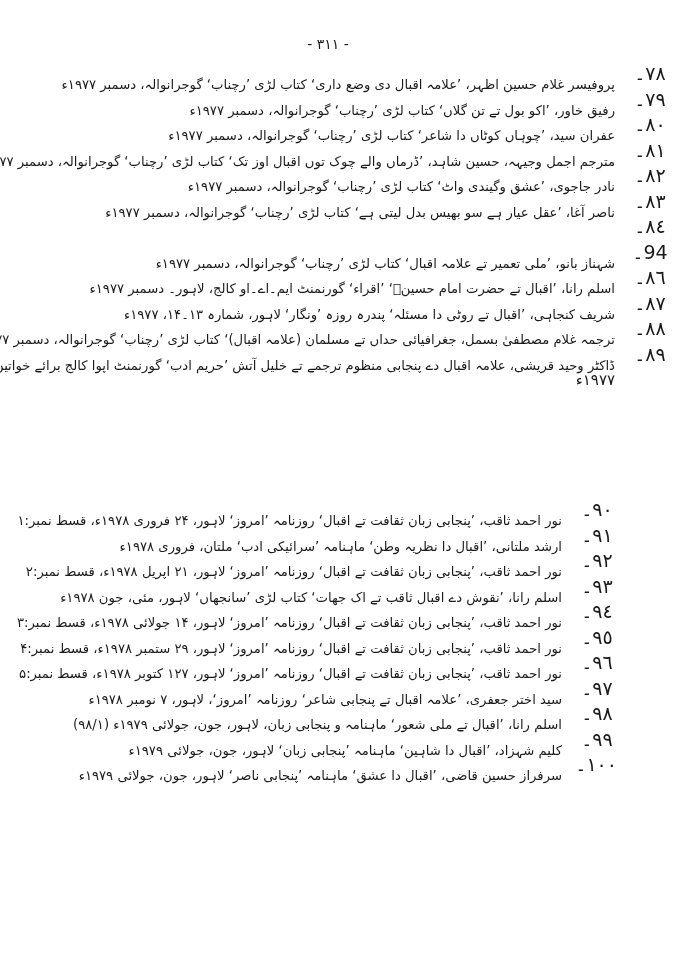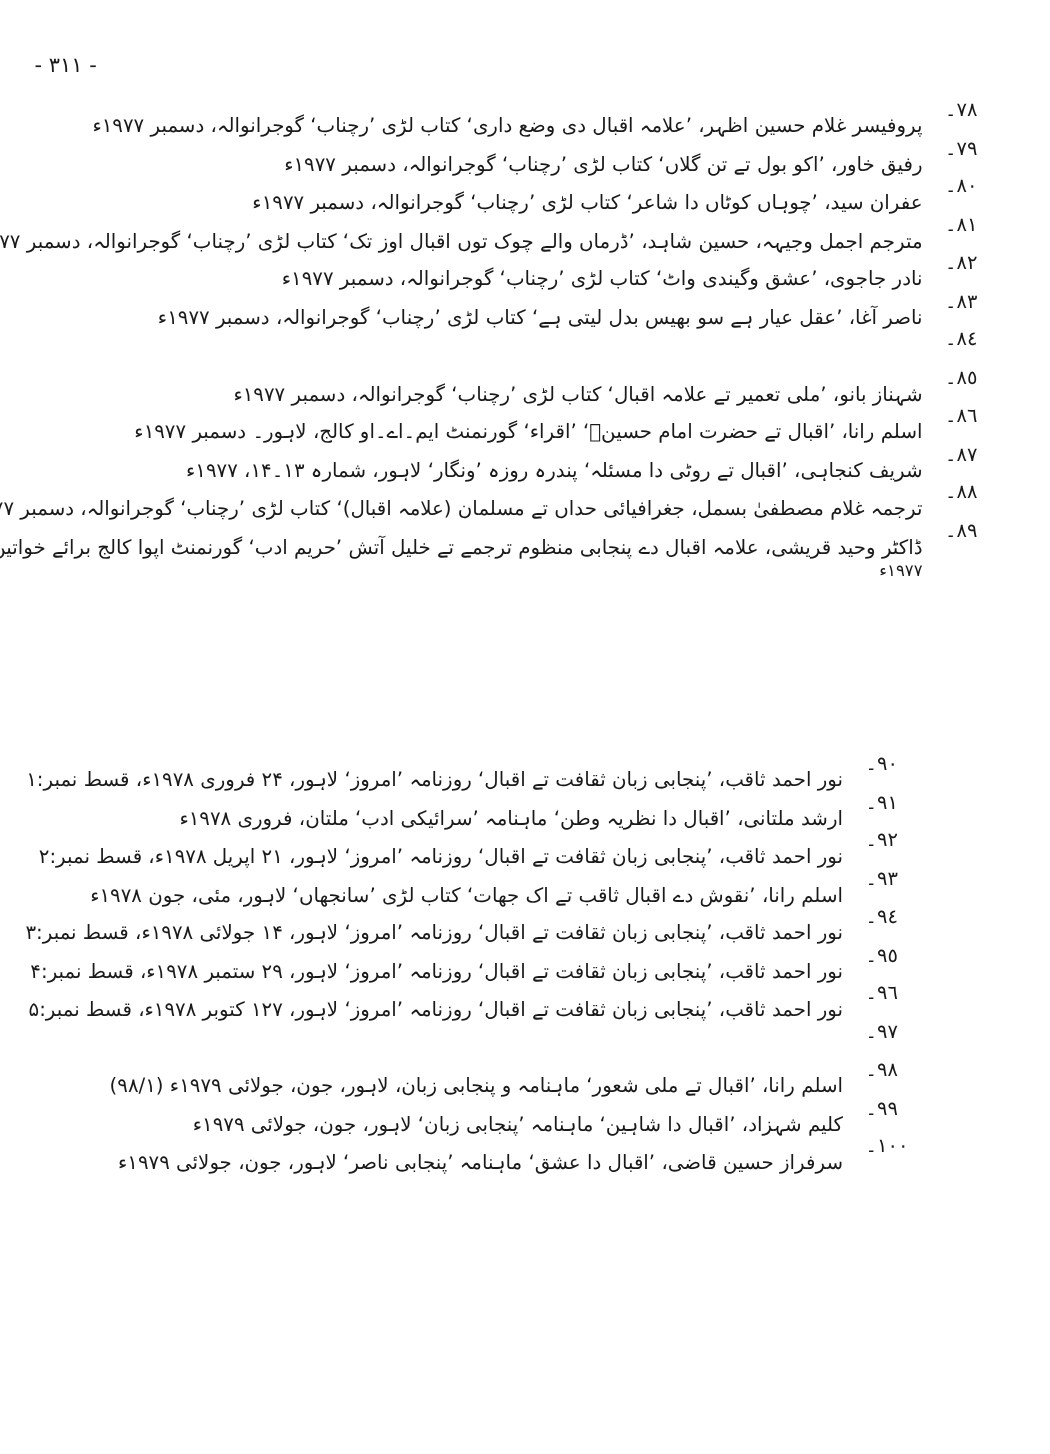--- a/index.html
+++ b/index.html
@@ -1,37 +1,37 @@
 <!DOCTYPE html>
 <html><head>
 <meta charset="utf-8">
 <style>
   html, body { margin: 0; padding: 0; background: #ffffff; }
   body {
     width: 700px; height: 969px; overflow: hidden; position: relative;
     font-family: "DejaVu Sans", sans-serif; color: #1a1a1a;
   }
   .page-number {
-    position: absolute; top: 36px; left: 0; width: 656px; text-align: left;
-    font-size: 14px; letter-spacing: 1px; direction: rtl; padding-left: 23px;
+    position: absolute; top: 36px; left: 0; width: 656px; text-align: center;
+    font-size: 14px; letter-spacing: 1px; direction: rtl;
   }
   .list { position: absolute; left: 0; width: 700px; direction: rtl; }
   .entry {
     position: relative; height: 25.5px; line-height: 25.5px; white-space: nowrap;
     font-size: 13.2px; direction: rtl;
   }
   .entry .num {
-    position: absolute; top: 0; width: 40px; text-align: left; font-size: 13px;
+    position: absolute; top: 0; width: 40px; text-align: center; font-size: 19px;
   }
   .entry .text { position: absolute; top: 11px; text-align: right; }
   
   .blockA { top: 61px; }
   .blockA .num { right: 30px; }
   .blockA .text { right: 85px; }
-  .cont { position: relative; height: 27px; line-height: 27px; font-size: 11px; text-align: right; }
+  .cont { position: relative; height: 27px; line-height: 27px; font-size: 15px; text-align: right; }
   .cont .text { position: absolute; right: 85px; top: 0; }
   
   .blockB { top: 497px; }
   .blockB .num { right: 83px; }
   .blockB .text { right: 138px; text-align: right; }
 </style>
 </head>
 <body>
 
 <div class="page-number">- ٣١١ -</div>
@@ -58,21 +58,21 @@
       <span class="text">نادر جاجوی، ’عشق وگیندی واٹ‘ کتاب لڑی ’رچناب‘ گوجرانوالہ، دسمبر ۱۹۷۷ء</span>
     </div>
   <div class="entry">
       <span class="num">٨٣۔</span>
       <span class="text">ناصر آغا، ’عقل عیار ہے سو بھیس بدل لیتی ہے‘ کتاب لڑی ’رچناب‘ گوجرانوالہ، دسمبر ۱۹۷۷ء</span>
     </div>
   <div class="entry">
       <span class="num">٨٤۔</span>
     </div>
   <div class="entry">
-      <span class="num">٨٥۔</span>
+      <span class="num">94۔</span>
       <span class="text">شہناز بانو، ’ملی تعمیر تے علامہ اقبال‘ کتاب لڑی ’رچناب‘ گوجرانوالہ، دسمبر ۱۹۷۷ء</span>
     </div>
   <div class="entry">
       <span class="num">٨٦۔</span>
       <span class="text">اسلم رانا، ’اقبال تے حضرت امام حسینؓ‘ ’اقراء‘ گورنمنٹ ایم۔اے۔او کالج، لاہور۔ دسمبر ۱۹۷۷ء</span>
     </div>
   <div class="entry">
       <span class="num">٨٧۔</span>
       <span class="text">شریف کنجاہی، ’اقبال تے روٹی دا مسئلہ‘ پندرہ روزہ ’ونگار‘ لاہور، شمارہ ۱۳۔۱۴، ۱۹۷۷ء</span>
     </div>
@@ -113,20 +113,21 @@
   <div class="entry">
       <span class="num">٩٥۔</span>
       <span class="text">نور احمد ثاقب، ’پنجابی زبان ثقافت تے اقبال‘ روزنامہ ’امروز‘ لاہور، ۲۹ ستمبر ۱۹۷۸ء، قسط نمبر:۴</span>
     </div>
   <div class="entry">
       <span class="num">٩٦۔</span>
       <span class="text">نور احمد ثاقب، ’پنجابی زبان ثقافت تے اقبال‘ روزنامہ ’امروز‘ لاہور، ۱۲۷ کتوبر ۱۹۷۸ء، قسط نمبر:۵</span>
     </div>
   <div class="entry">
       <span class="num">٩٧۔</span>
+      <span class="text">سید اختر جعفری، ’علامہ اقبال تے پنجابی شاعر‘ روزنامہ ’امروز‘، لاہور، ۷ نومبر ۱۹۷۸ء</span>
     </div>
   <div class="entry">
       <span class="num">٩٨۔</span>
       <span class="text">اسلم رانا، ’اقبال تے ملی شعور‘ ماہنامہ و پنجابی زبان، لاہور، جون، جولائی ۱۹۷۹ء (۹۸/۱)</span>
     </div>
   <div class="entry">
       <span class="num">٩٩۔</span>
       <span class="text">کلیم شہزاد، ’اقبال دا شاہین‘ ماہنامہ ’پنجابی زبان‘ لاہور، جون، جولائی ۱۹۷۹ء</span>
     </div>
   <div class="entry">

